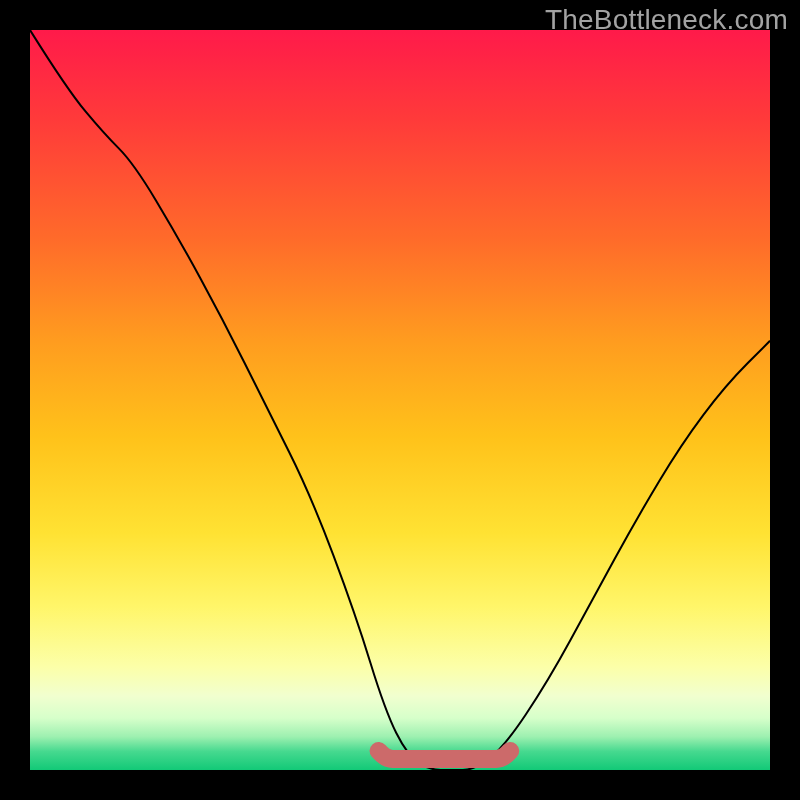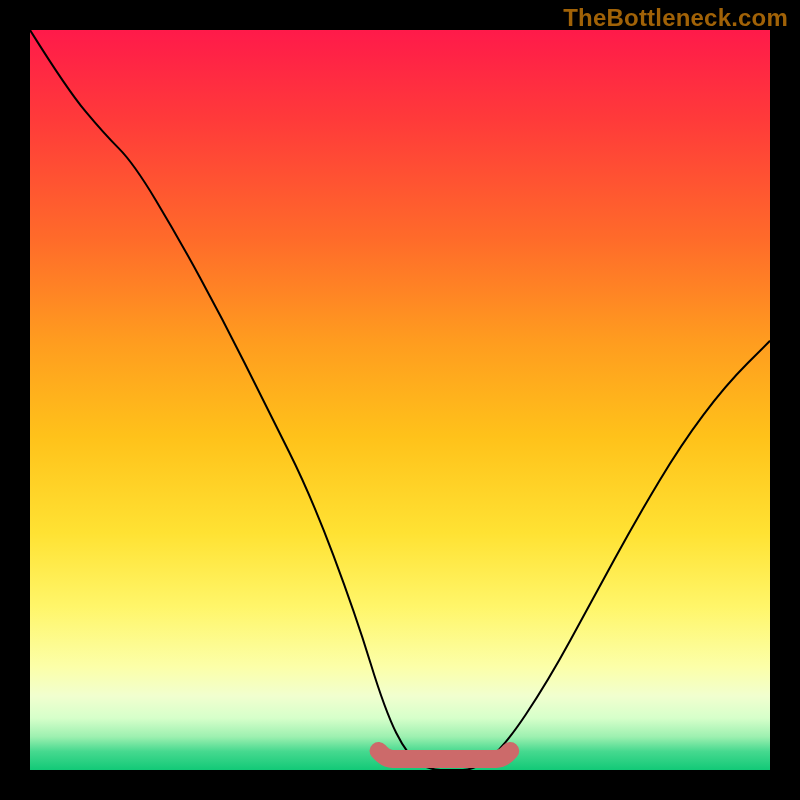--- a/index.html
+++ b/index.html
@@ -14,23 +14,23 @@
   .frame {
     position: relative;
     width: 800px;
     height: 800px;
     background: #000;
   }
   .watermark {
     position: absolute;
     top: 4px;
     right: 12px;
-    color: #a16207;
-    font-size: 24px;
-    font-weight: 700;
+    color: #a3a3a3;
+    font-size: 28px;
+    font-weight: 400;
     letter-spacing: 0.2px;
     z-index: 10;
   }
   .plot-area {
     position: absolute;
     left: 30px;
     top: 30px;
     width: 740px;
     height: 740px;
     overflow: hidden;

